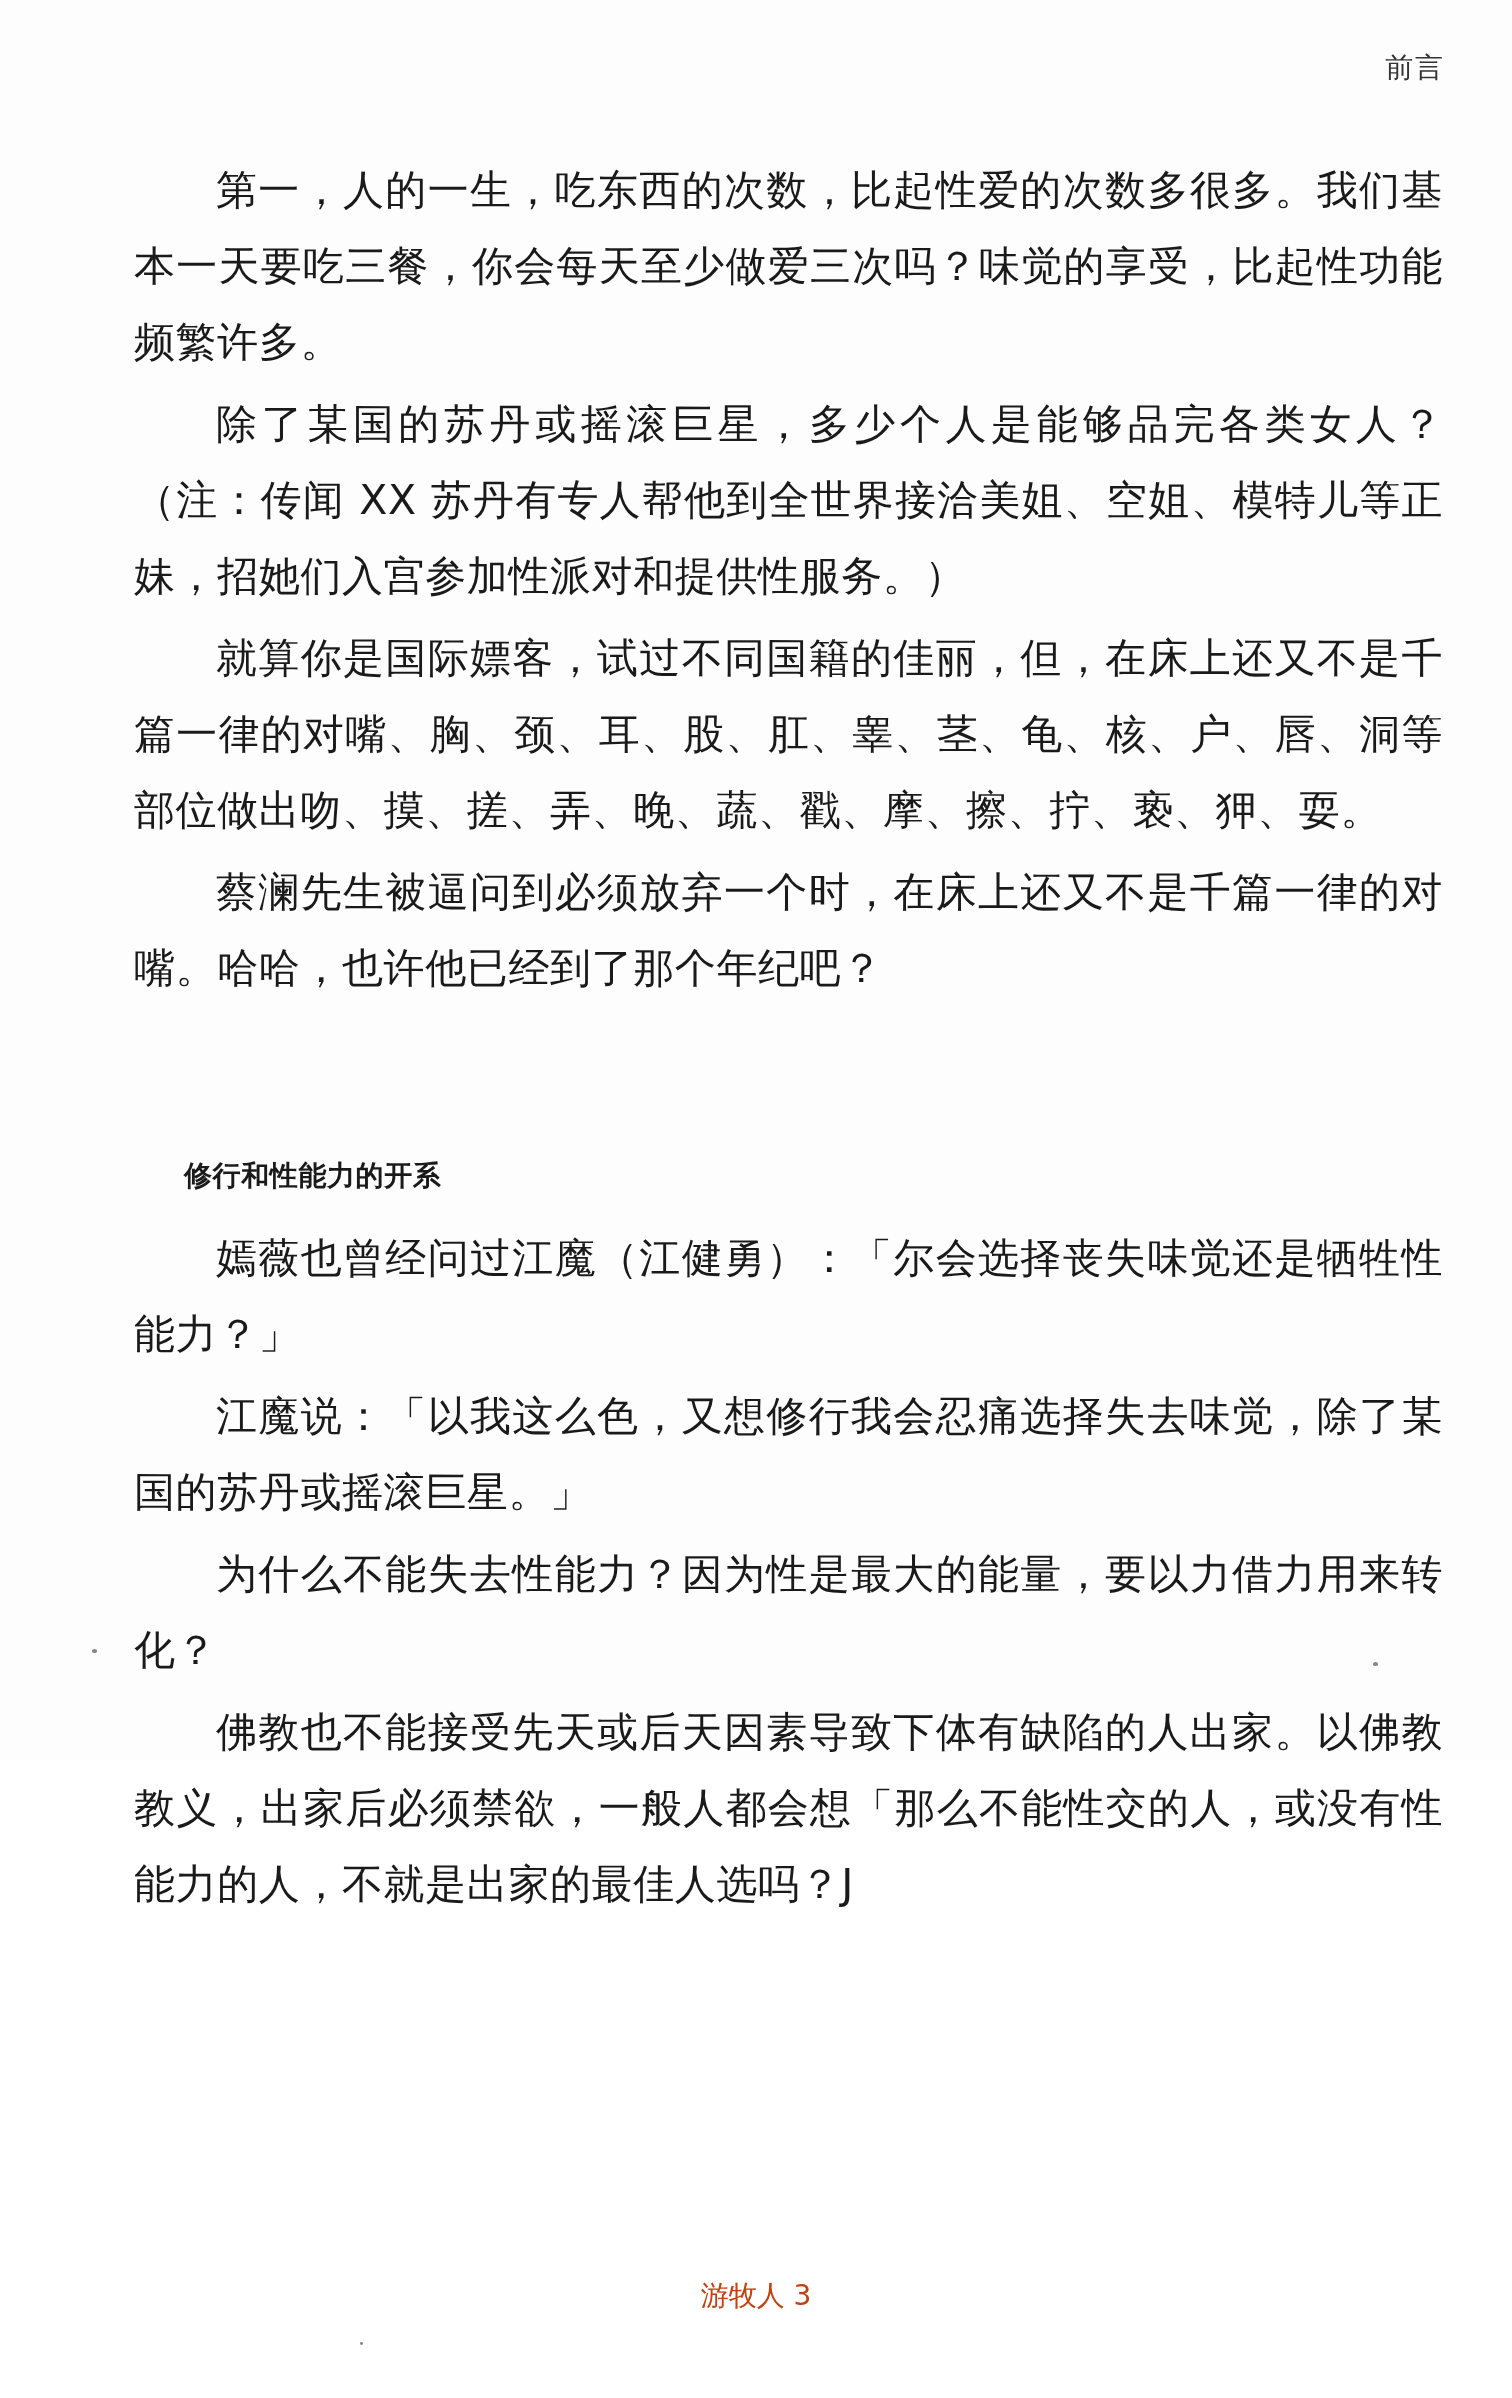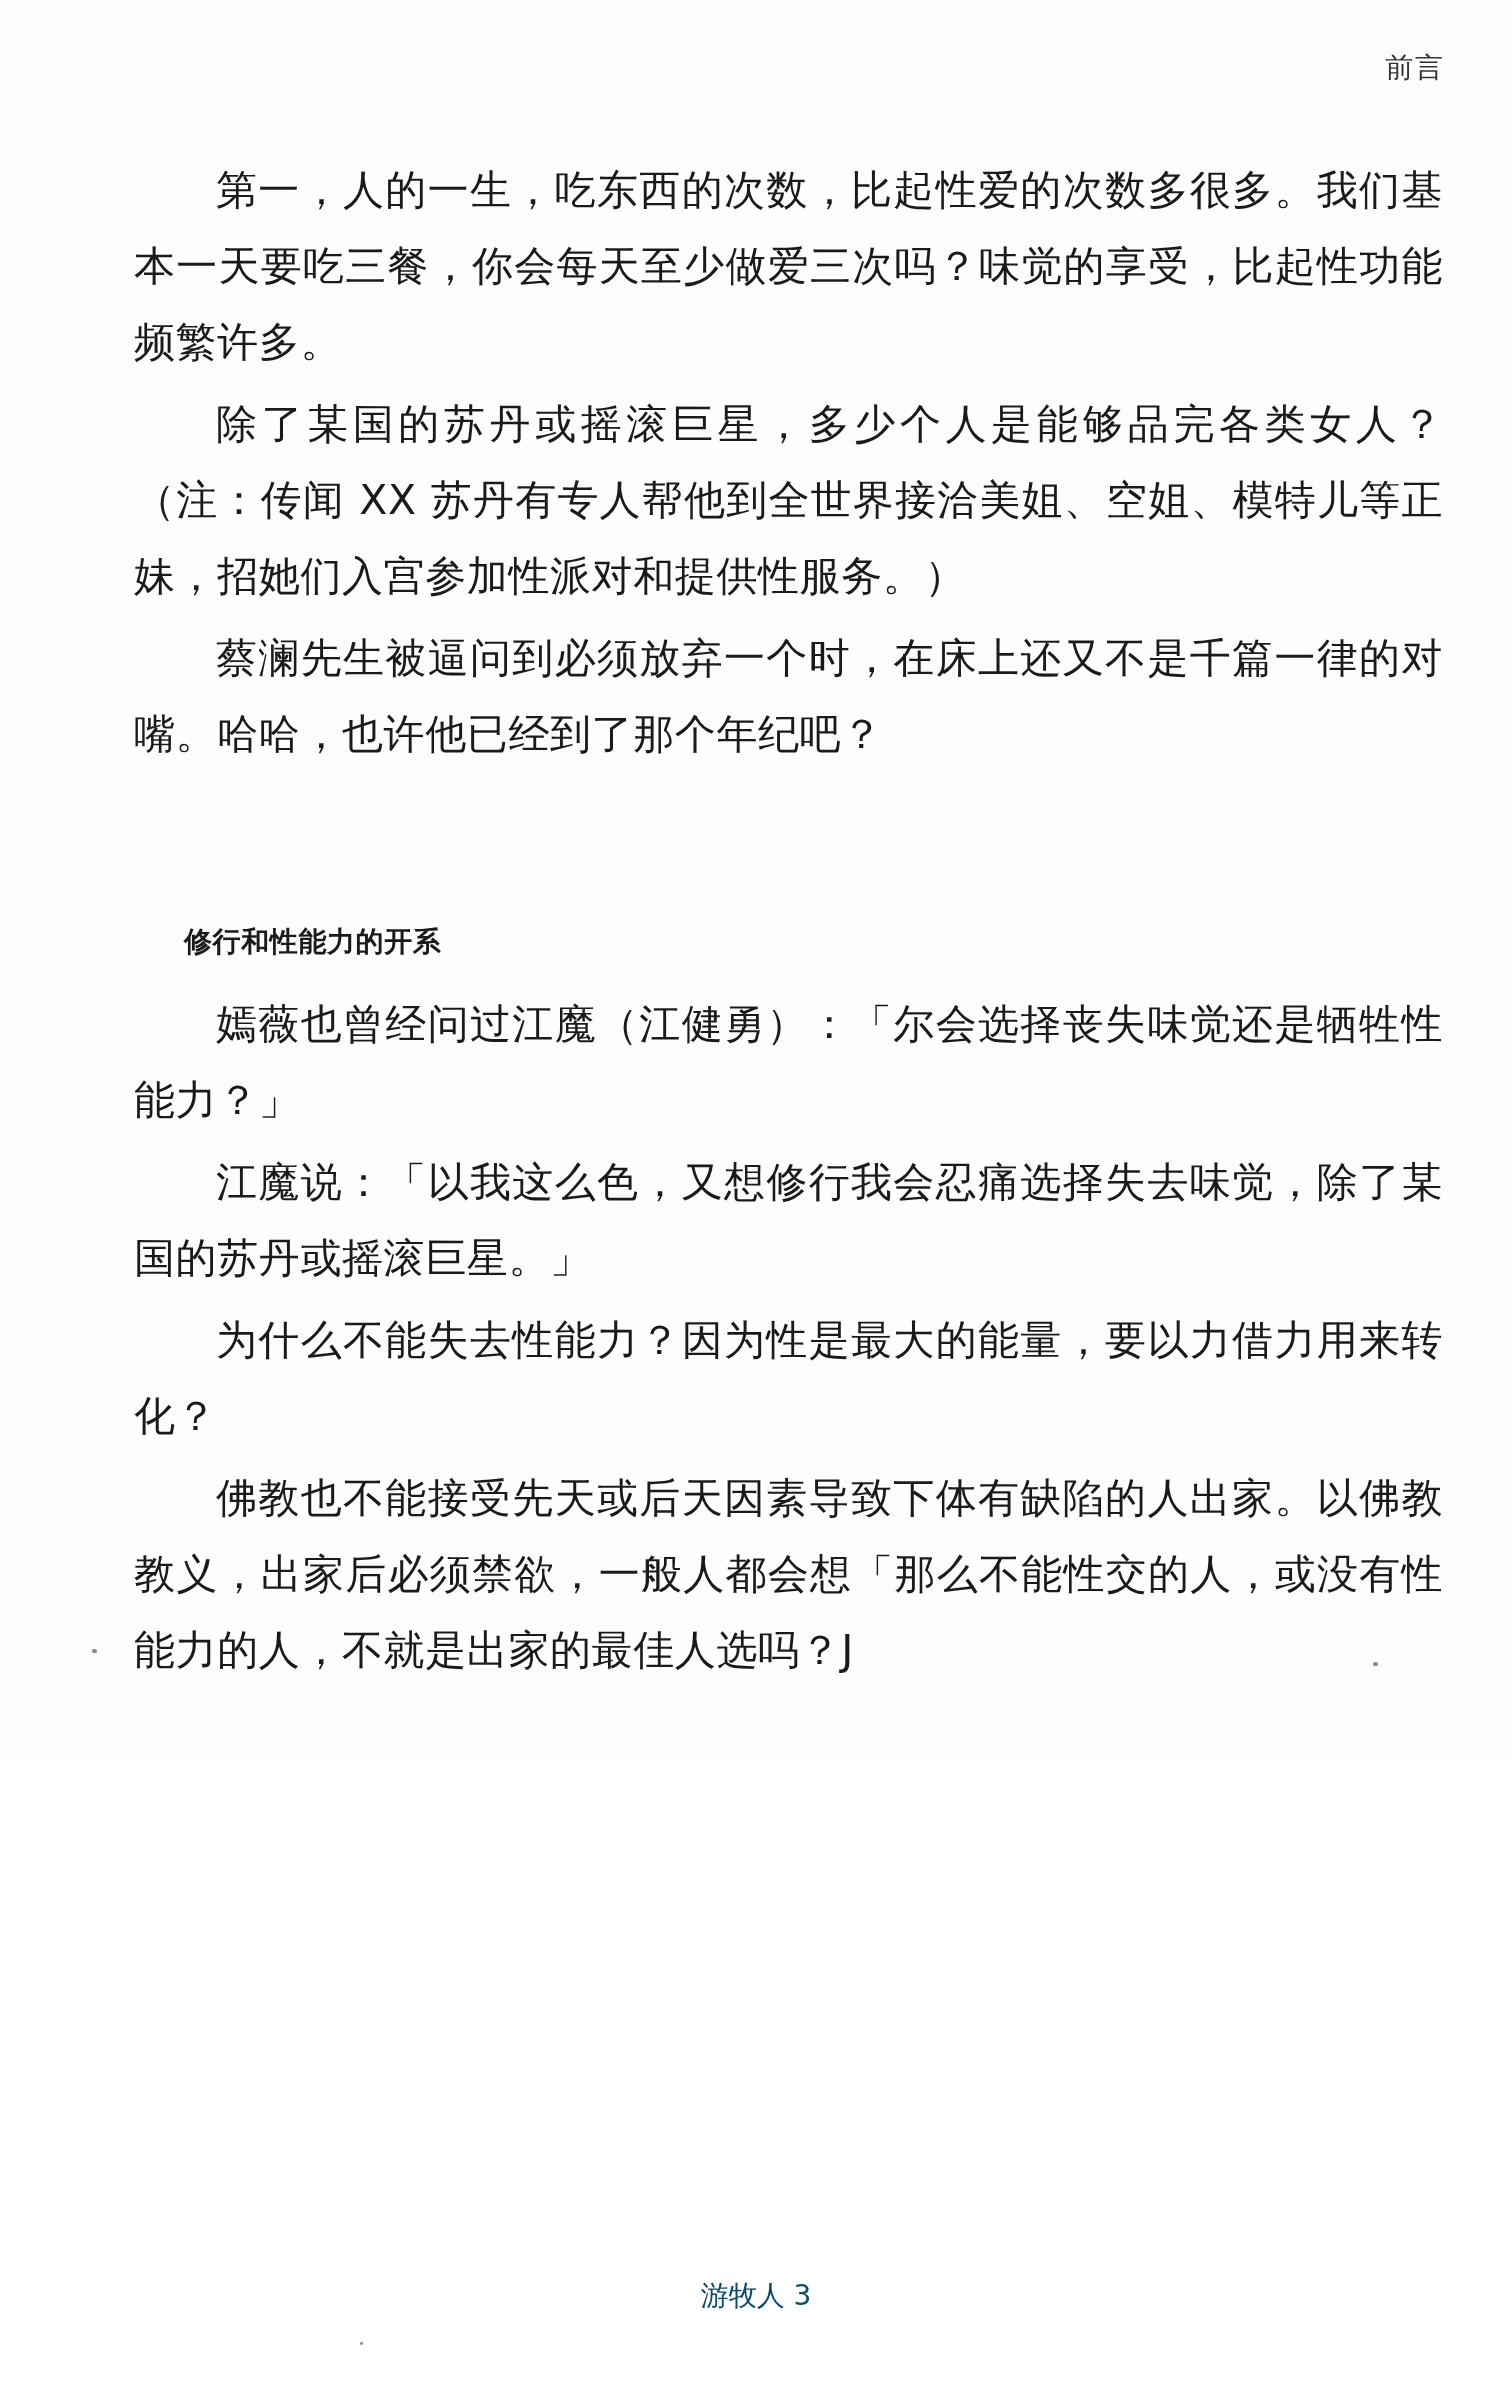--- a/index.html
+++ b/index.html
@@ -45,38 +45,39 @@
     text-indent: 2em;
     font-size: 28px;
     line-height: 76px;
   }
   .footer {
     position: absolute;
     top: 2277px;
     left: 0; width: 1512px;
     text-align: center;
     font-size: 28px;
-    color: #0c4a6e;
+    color: #c2410c;
   }
   .speck {
     position: absolute;
     background: #888;
     border-radius: 50%;
   }
 </style>
 </head>
 <body>
 
 <div class="page">
 
   <div class="running-header">前言</div>
 
   <div class="body-text">
     <p>第一，人的一生，吃东西的次数，比起性爱的次数多很多。我们基本一天要吃三餐，你会每天至少做爱三次吗？味觉的享受，比起性功能频繁许多。</p>
     <p>除了某国的苏丹或摇滚巨星，多少个人是能够品完各类女人？（注：传闻 XX 苏丹有专人帮他到全世界接洽美姐、空姐、模特儿等正妹，招她们入宫参加性派对和提供性服务。）</p>
+    <p>就算你是国际嫖客，试过不同国籍的佳丽，但，在床上还又不是千篇一律的对嘴、胸、颈、耳、股、肛、睾、茎、龟、核、户、唇、洞等部位做出吻、摸、搓、弄、晚、蔬、戳、摩、擦、拧、亵、狎、耍。</p>
     <p>蔡澜先生被逼问到必须放弃一个时，在床上还又不是千篇一律的对嘴。哈哈，也许他已经到了那个年纪吧？</p>
 
     <div class="spacer"></div>
 
     <h2 class="section-heading">修行和性能力的开系</h2>
 
     <p>嫣薇也曾经问过江魔（江健勇）：「尔会选择丧失味觉还是牺牲性能力？」</p>
     <p>江魔说：「以我这么色，又想修行我会忍痛选择失去味觉，除了某国的苏丹或摇滚巨星。」</p>
     <p>为什么不能失去性能力？因为性是最大的能量，要以力借力用来转化？</p>
     <p>佛教也不能接受先天或后天因素导致下体有缺陷的人出家。以佛教教义，出家后必须禁欲，一般人都会想「那么不能性交的人，或没有性能力的人，不就是出家的最佳人选吗？J</p>

